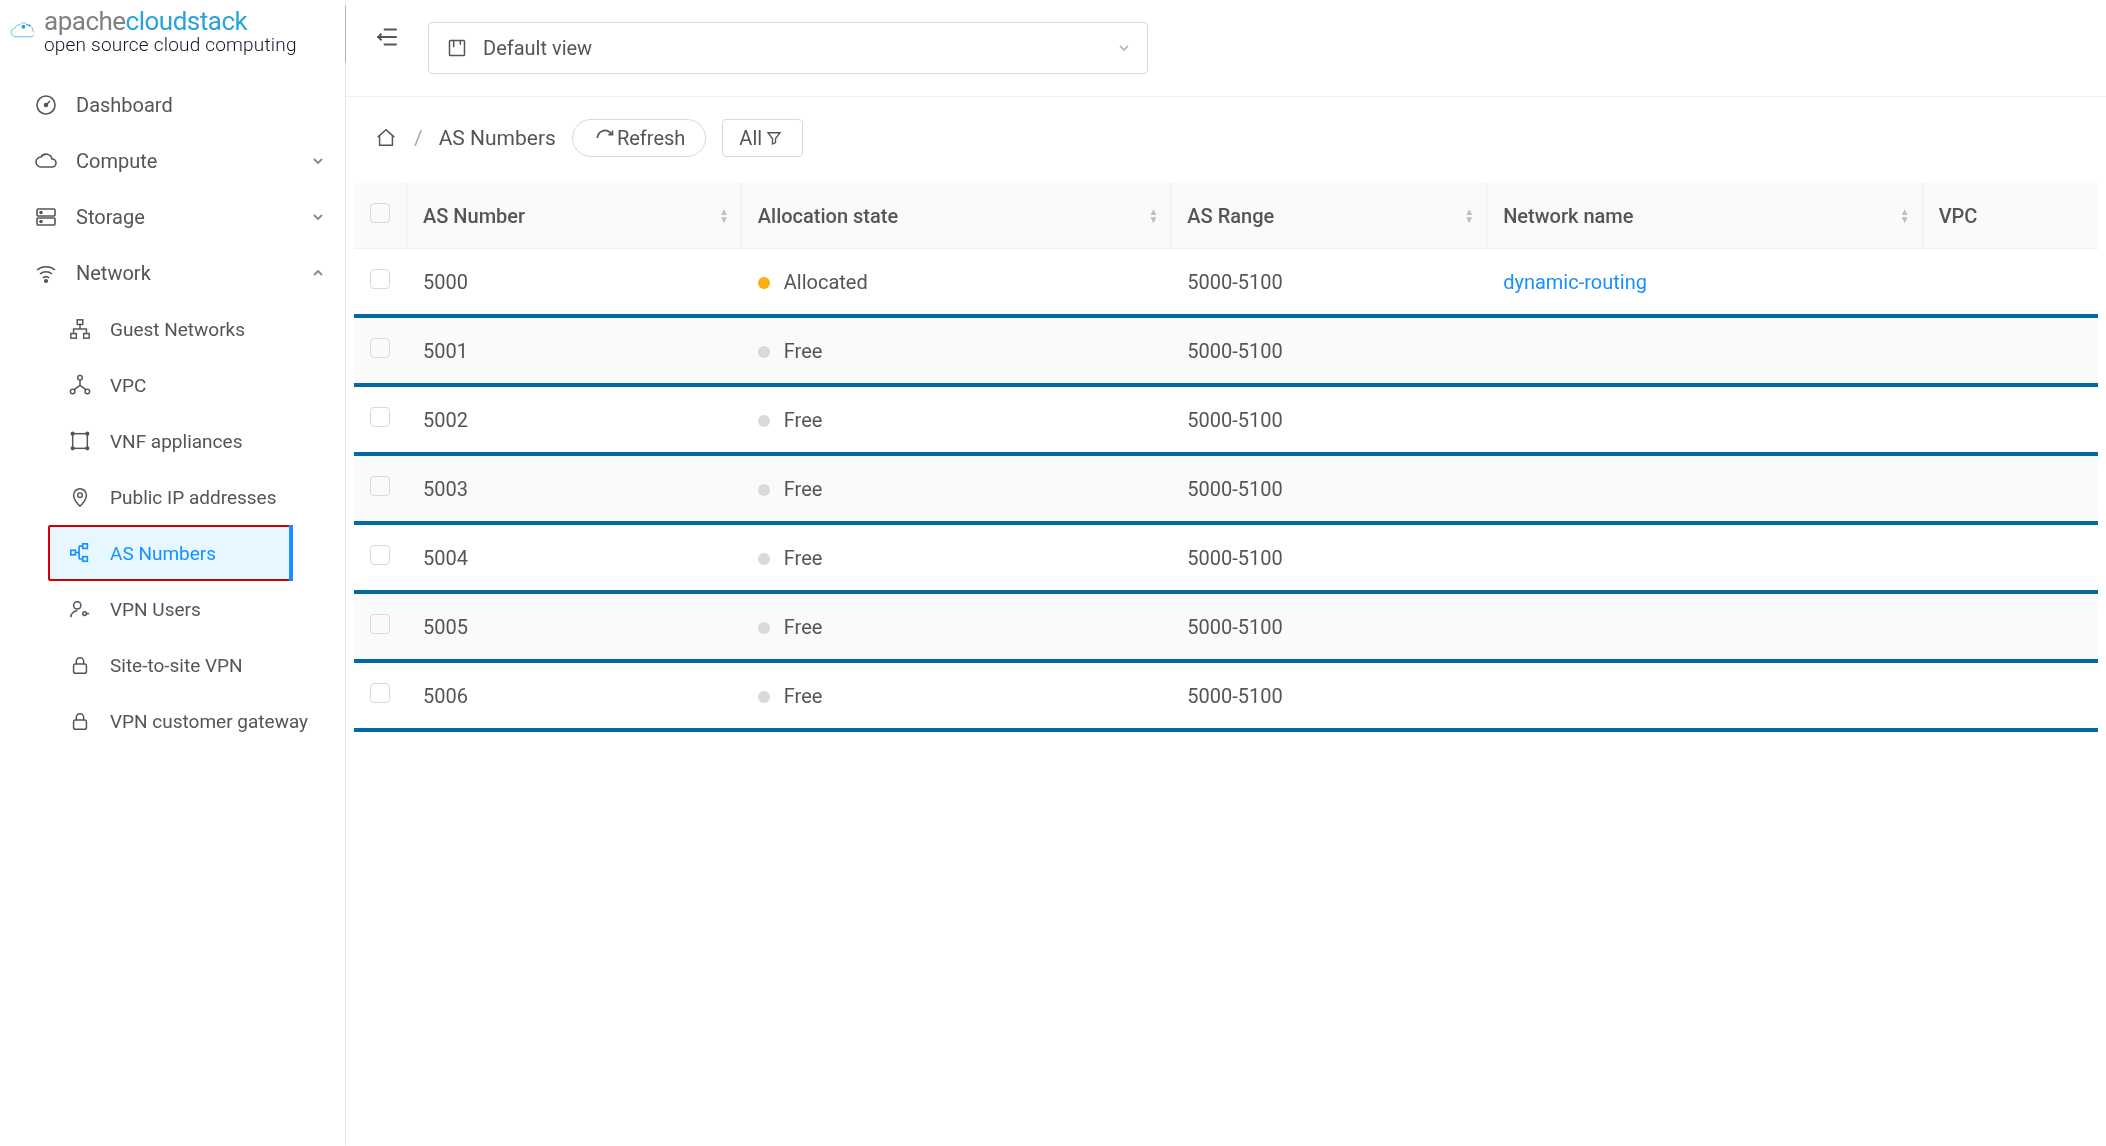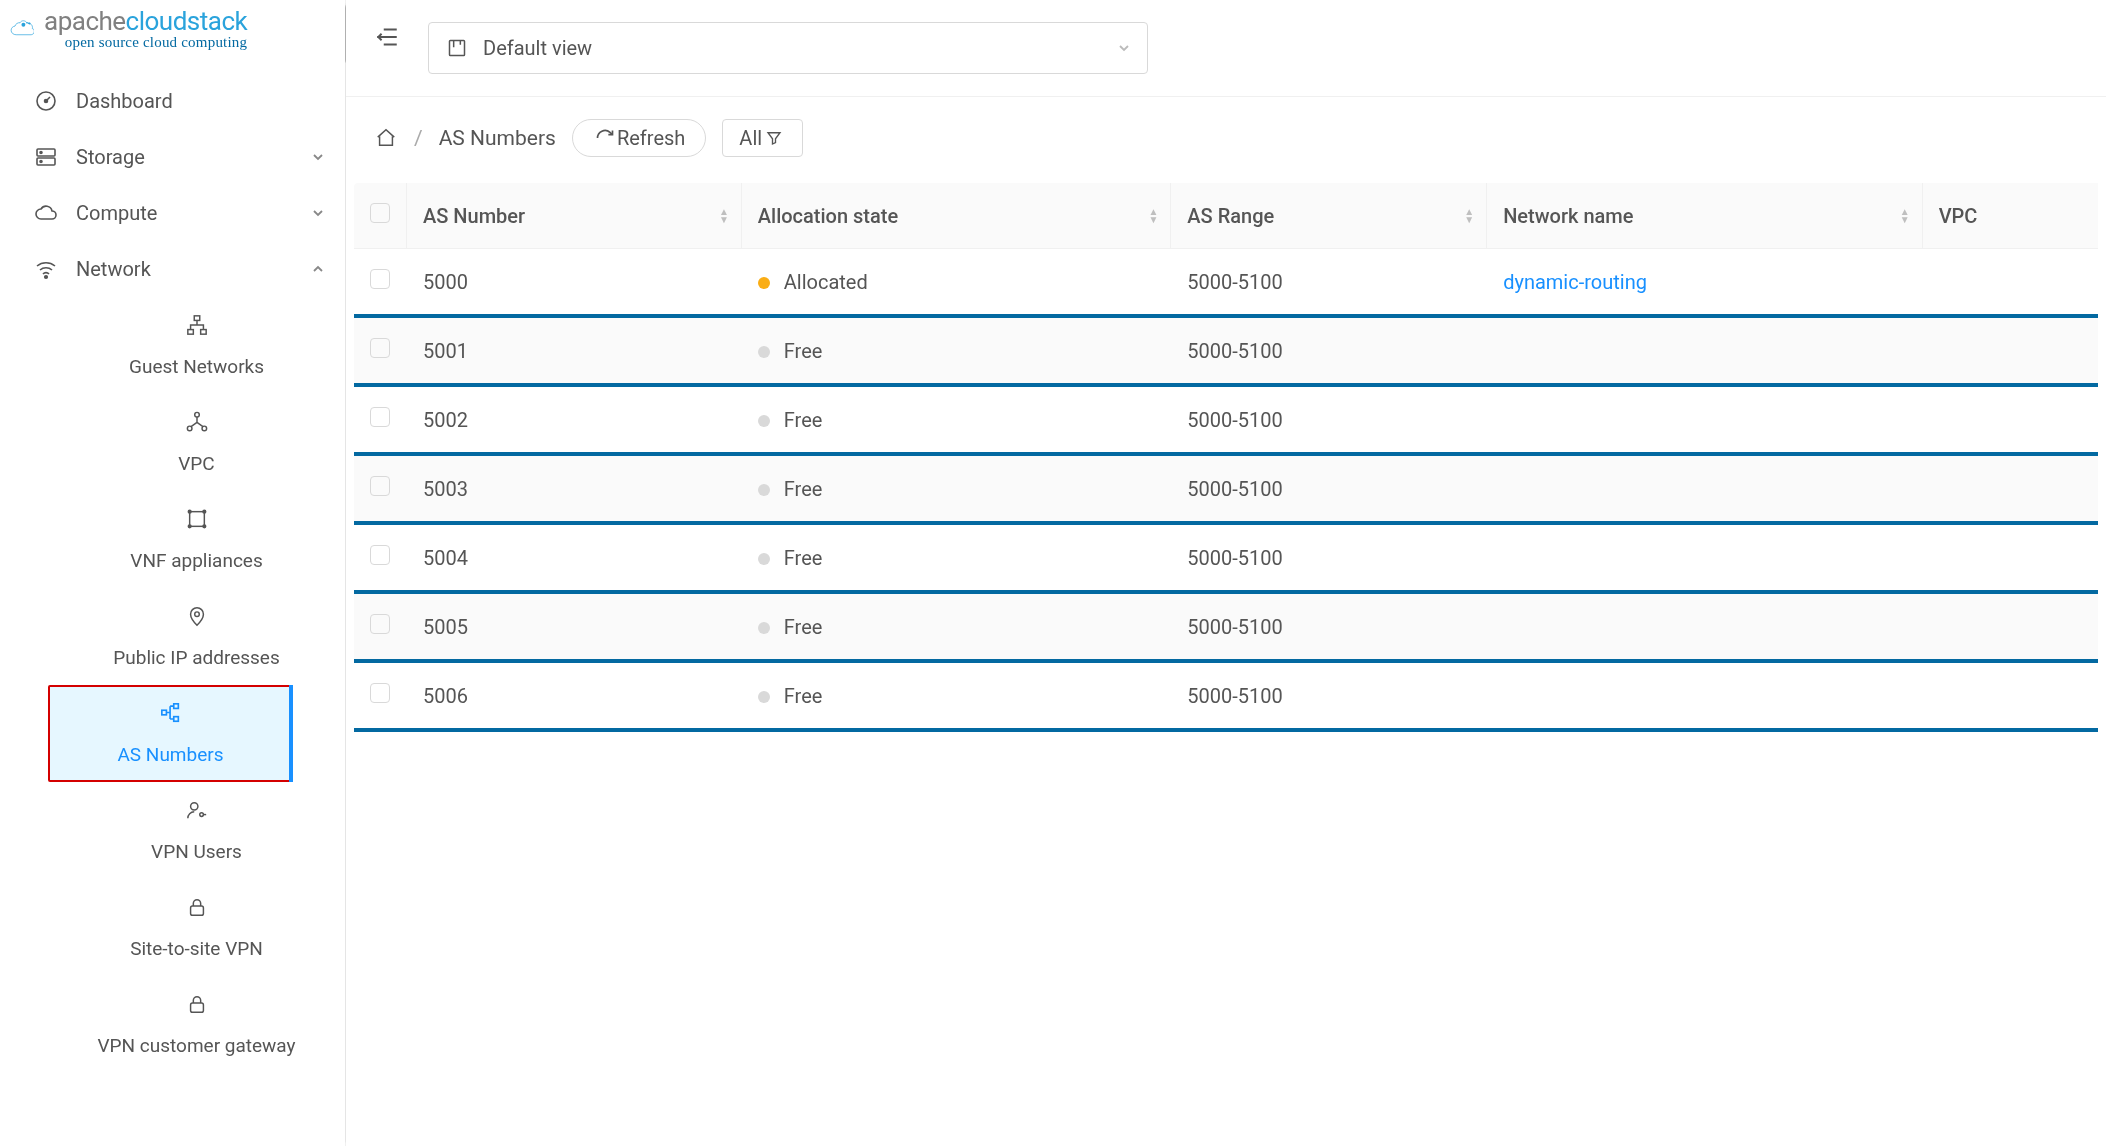--- a/index.html
+++ b/index.html
@@ -6,27 +6,27 @@
     body { font-family: -apple-system, BlinkMacSystemFont, "Segoe UI", Roboto, Arial, sans-serif; color: #4a4a4a; background: #fff; overflow: hidden; }
     .app { display: flex; height: 100vh; }
 
     
     .sidebar { width: 346px; background: #fff; border-right: 1px solid #f0f0f0; display: flex; flex-direction: column; }
     .logo-area { padding: 8px 10px 4px 10px; display: flex; align-items: center; gap: 10px; }
     .logo-text { line-height: 1.05; }
     .logo-text .top { font-size: 26px; letter-spacing: -0.5px; }
     .logo-text .top .ap { color: #808080; font-weight: 400; }
     .logo-text .top .cs { color: #2aa3dc; font-weight: 400; }
-    .logo-text .sub { font-size: 15px; color: #0369a1; font-weight: 300; letter-spacing: 0.2px; text-align: right; font-family: Liberation Serif, serif; }
+    .logo-text .sub { font-size: 19px; color: #0f172a; font-weight: 300; letter-spacing: 0.2px; text-align: right; }
 
     .nav { padding-top: 18px; font-size: 20px; color: #555; }
     .nav-item { display: flex; align-items: center; gap: 18px; padding: 16px 20px 16px 34px; cursor: pointer; position: relative; }
     .nav-item .chev { margin-left: auto; color: #888; }
     .nav-sub { font-size: 19px; color: #555; }
-    .nav-sub .nav-item { padding-left: 68px; flex-direction: column; }
+    .nav-sub .nav-item { padding-left: 68px; }
     .nav-item.active { background: #e6f7ff; color: #1890ff; }
     .nav-item.active::after { content: ""; position: absolute; right: 0; top: 0; bottom: 0; width: 4px; background: #1890ff; }
     .nav-item.highlighted { outline: 2px solid #d40000; outline-offset: -2px; margin: 0 52px 0 48px; padding-left: 20px; border-radius: 2px; }
     .ic { width: 24px; height: 24px; display: inline-flex; align-items: center; justify-content: center; color: #555; flex-shrink: 0; }
     .nav-item.active .ic { color: #1890ff; }
 
     .scroll-ghost { position: absolute; left: 345px; top: 0; width: 16px; background: #d9d9d9; height: 100%; border-radius: 6px; opacity: 0.5; }
     .scroll-thumb { position: absolute; left: 345px; top: 2px; width: 16px; height: 64px; background: #b0b0b0; border-radius: 6px; }
 
     
@@ -85,41 +85,41 @@
               <path d="M12 12l4-4"></path>
               <circle cx="12" cy="12" r="1.5" fill="currentColor"></circle>
             </svg>
         </span>
         <span>Dashboard</span>
       </div>
 
       <div class="nav-item">
         <span class="ic">
           <svg width="24" height="24" viewBox="0 0 24 24" fill="none" stroke="currentColor" stroke-width="1.6">
+              <path d="M7 18a5 5 0 010-10 6 6 0 0111 2 4 4 0 010 8H7z"></path>
+            </svg>
+        </span>
+        <span>Compute</span>
+        <span class="chev">
+          <svg width="14" height="14" viewBox="0 0 14 14" fill="none" stroke="currentColor" stroke-width="1.8">
+              <path d="M3 5l4 4 4-4"></path>
+            </svg>
+        </span>
+      </div>
+
+      <div class="nav-item">
+        <span class="ic">
+          <svg width="24" height="24" viewBox="0 0 24 24" fill="none" stroke="currentColor" stroke-width="1.6">
               <rect x="3" y="4" width="18" height="7" rx="1"></rect>
               <rect x="3" y="13" width="18" height="7" rx="1"></rect>
               <circle cx="7" cy="7.5" r="1" fill="currentColor"></circle>
               <circle cx="7" cy="16.5" r="1" fill="currentColor"></circle>
             </svg>
         </span>
         <span>Storage</span>
-        <span class="chev">
-          <svg width="14" height="14" viewBox="0 0 14 14" fill="none" stroke="currentColor" stroke-width="1.8">
-              <path d="M3 5l4 4 4-4"></path>
-            </svg>
-        </span>
-      </div>
-
-      <div class="nav-item">
-        <span class="ic">
-          <svg width="24" height="24" viewBox="0 0 24 24" fill="none" stroke="currentColor" stroke-width="1.6">
-              <path d="M7 18a5 5 0 010-10 6 6 0 0111 2 4 4 0 010 8H7z"></path>
-            </svg>
-        </span>
-        <span>Compute</span>
         <span class="chev">
           <svg width="14" height="14" viewBox="0 0 14 14" fill="none" stroke="currentColor" stroke-width="1.8">
               <path d="M3 5l4 4 4-4"></path>
             </svg>
         </span>
       </div>
 
       <div class="nav-item">
         <span class="ic">
           <svg width="24" height="24" viewBox="0 0 24 24" fill="none" stroke="currentColor" stroke-width="1.6">

